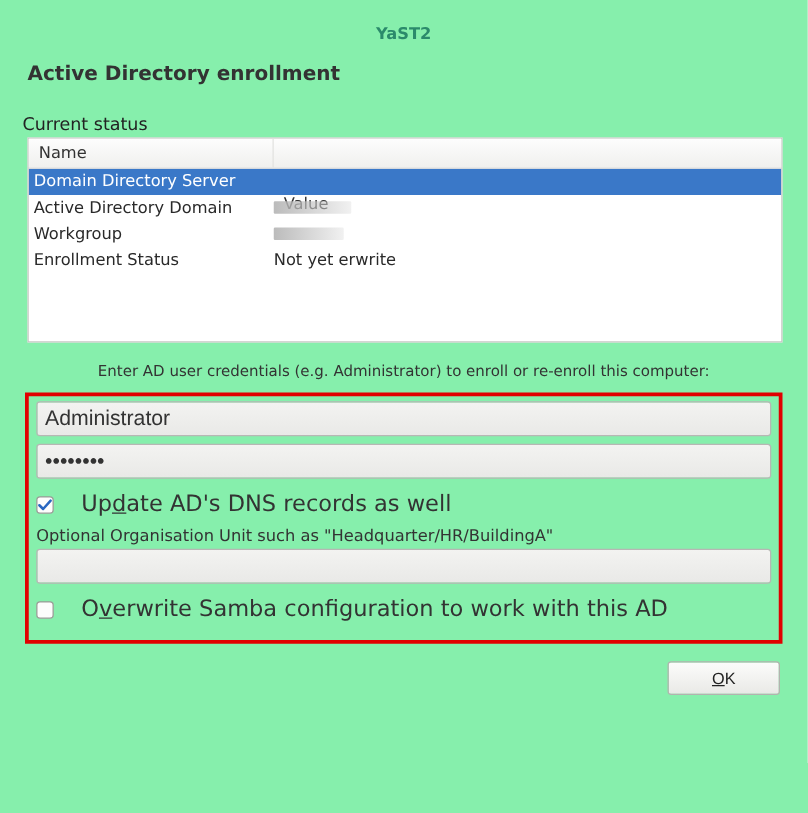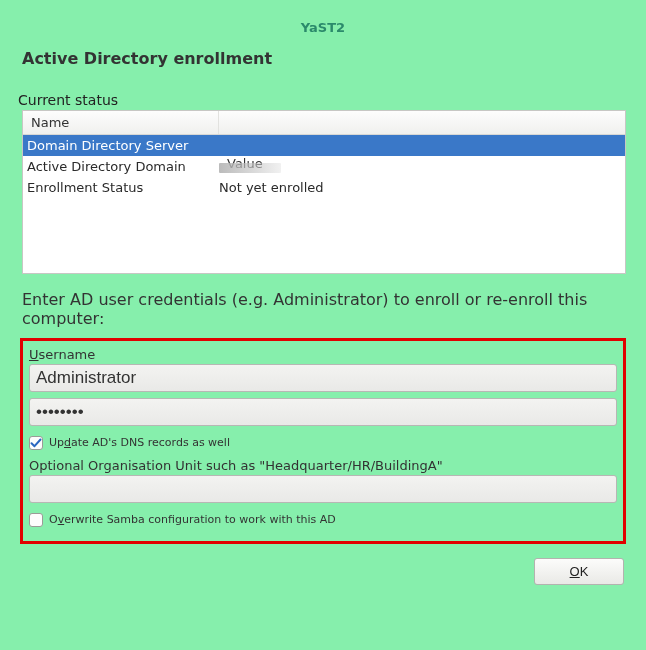--- a/index.html
+++ b/index.html
@@ -79,22 +79,23 @@
     vertical-align: middle;
     margin-right: 4px;
     border-radius: 1px;
   }
   .tr.selected .redact {
     background: linear-gradient(to right, rgba(255,255,255,0.85), rgba(255,255,255,0.3));
   }
 
   .instr {
     padding: 16px 6px 10px 6px;
-    font-size: 16px;
-    color: #333;
+    font-size: 12px;
+    color: #333;
+    text-align: center;
   }
 
   .red-box {
     margin: 0 4px 8px 4px;
     border: 3px solid #e10000;
     padding: 4px 6px 8px 6px;
   }
 
   .field-label {
     font-size: 13px;
@@ -109,23 +110,24 @@
     border-radius: 3px;
     background: linear-gradient(#f3f3f1, #e9e9e7);
     padding: 0 6px;
     font-size: 17px;
     color: #333;
     outline: none;
     margin-bottom: 6px;
   }
   .check-row {
     display: flex;
-    gap: 6px;
+    align-items: center;
+    gap: 22px;
     padding: 4px 0 6px 0;
-    font-size: 11px;
+    font-size: 18px;
     color: #333;
   }
   .check {
     width: 14px;
     height: 14px;
     border: 1px solid #9b9b97;
     border-radius: 3px;
     background: #fdfdfc;
     display: inline-flex;
     align-items: center;
@@ -170,33 +172,34 @@
     </div>
     <div class="table-body" id="status-body">
         <div class="tr selected">
           <div class="td-name">Domain Directory Server</div>
         </div>
         <div class="tr">
           <div class="td-name">Active Directory Domain</div>
           <div class="td-value"><span class="redact" style="width: 62px;"></span></div>
         </div>
         <div class="tr">
+          <div class="td-name">Workgroup</div>
+          <div class="td-value"><span class="redact" style="width: 56px;"></span></div>
+        </div>
+        <div class="tr">
           <div class="td-name">Enrollment Status</div>
-          <div class="td-value"><span>Not yet enrolled</span></div>
+          <div class="td-value"><span>Not yet erwrite</span></div>
         </div>
       </div>
   </div>
 
   <div class="instr">Enter AD user credentials (e.g. Administrator) to enroll or re-enroll this computer:</div>
 
   <div class="red-box">
 
-    <div class="field-label">
-      <span class="underline-first">U</span><span>sername</span>
-    </div>
     <input class="text" type="text" value="Administrator" style="">
 
     <input class="text" type="text" value="••••••••" style="">
 
     <div class="check-row">
       <span class="check checked" id="chk-dns">
         <svg viewBox="0 0 12 12">
             <path d="M1.5 6.2 L4.5 9.2 L10.5 2.5" stroke="#2a67c0" stroke-width="2" fill="none" stroke-linecap="round" stroke-linejoin="round"></path>
           </svg>
       </span>

